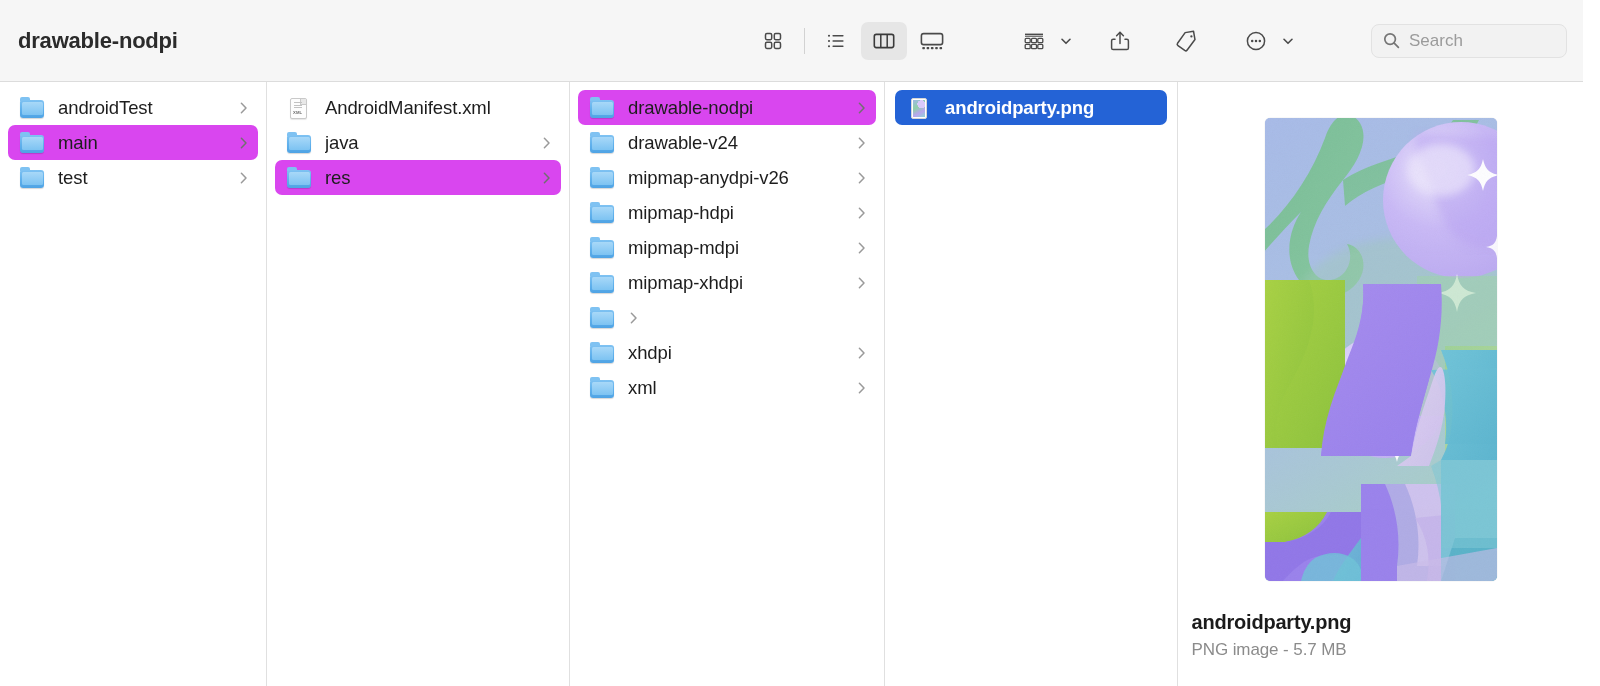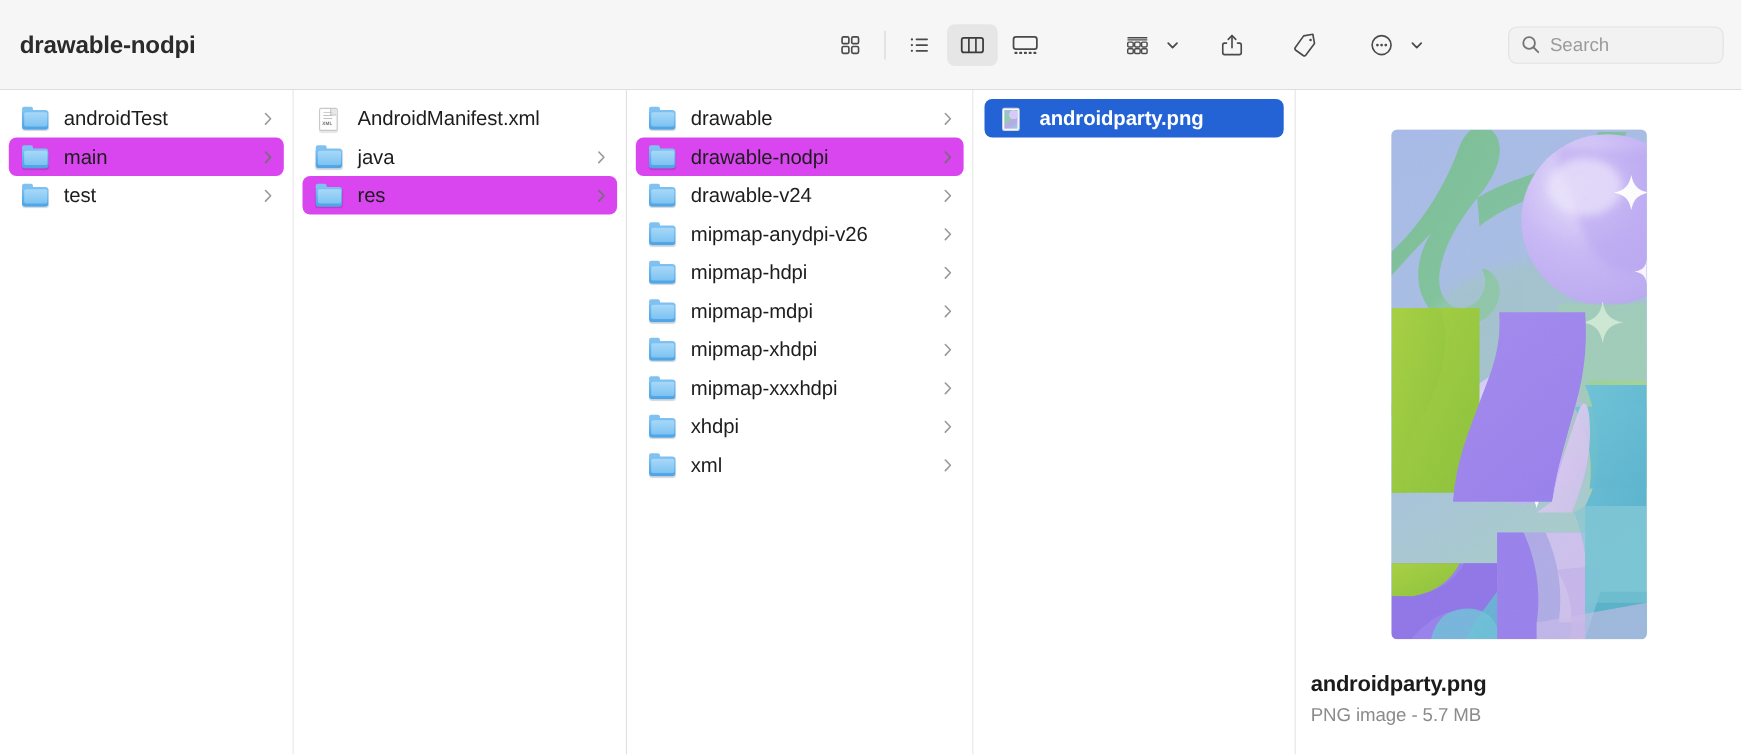--- a/index.html
+++ b/index.html
@@ -378,31 +378,20 @@
         <span class="row-label">res</span>
         <span class="chev-col">
           <svg width="10" height="14" viewBox="0 0 10 14" fill="none">
               <path d="M2.4 2.2 L7 7 L2.4 11.8" stroke="#707070" stroke-width="1.5" stroke-linecap="round" stroke-linejoin="round"></path>
             </svg>
         </span>
       </div>
     </div>
 
     <div class="col col-3">
-      <div class="row">
-        <span class="ic">
-            <span class="folder"></span>
-          </span>
-        <span class="row-label">drawable</span>
-        <span class="chev-col">
-          <svg width="10" height="14" viewBox="0 0 10 14" fill="none">
-              <path d="M2.4 2.2 L7 7 L2.4 11.8" stroke="#9a9a9a" stroke-width="1.5" stroke-linecap="round" stroke-linejoin="round"></path>
-            </svg>
-        </span>
-      </div>
       <div class="row sel-gray">
         <span class="ic">
             <span class="folder"></span>
           </span>
         <span class="row-label">drawable-nodpi</span>
         <span class="chev-col">
           <svg width="10" height="14" viewBox="0 0 10 14" fill="none">
               <path d="M2.4 2.2 L7 7 L2.4 11.8" stroke="#707070" stroke-width="1.5" stroke-linecap="round" stroke-linejoin="round"></path>
             </svg>
         </span>
@@ -459,21 +448,20 @@
         <span class="chev-col">
           <svg width="10" height="14" viewBox="0 0 10 14" fill="none">
               <path d="M2.4 2.2 L7 7 L2.4 11.8" stroke="#9a9a9a" stroke-width="1.5" stroke-linecap="round" stroke-linejoin="round"></path>
             </svg>
         </span>
       </div>
       <div class="row">
         <span class="ic">
             <span class="folder"></span>
           </span>
-        <span class="row-label">mipmap-xxxhdpi</span>
         <span class="chev-col">
           <svg width="10" height="14" viewBox="0 0 10 14" fill="none">
               <path d="M2.4 2.2 L7 7 L2.4 11.8" stroke="#9a9a9a" stroke-width="1.5" stroke-linecap="round" stroke-linejoin="round"></path>
             </svg>
         </span>
       </div>
       <div class="row">
         <span class="ic">
             <span class="folder"></span>
           </span>

